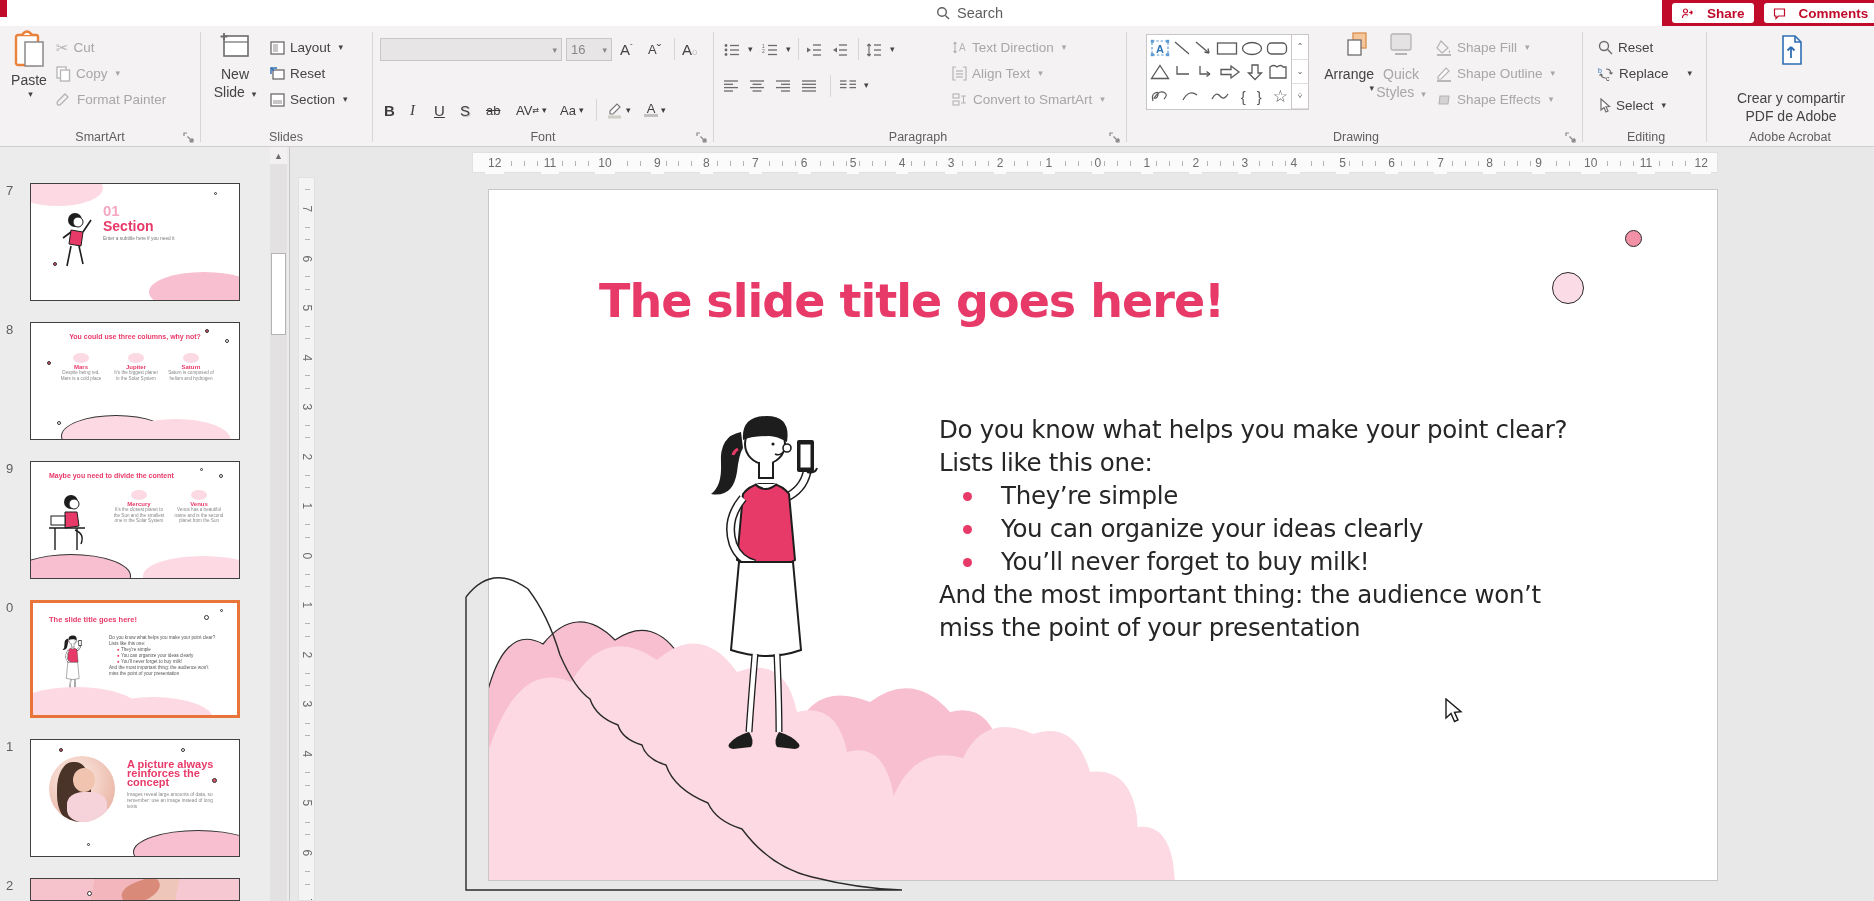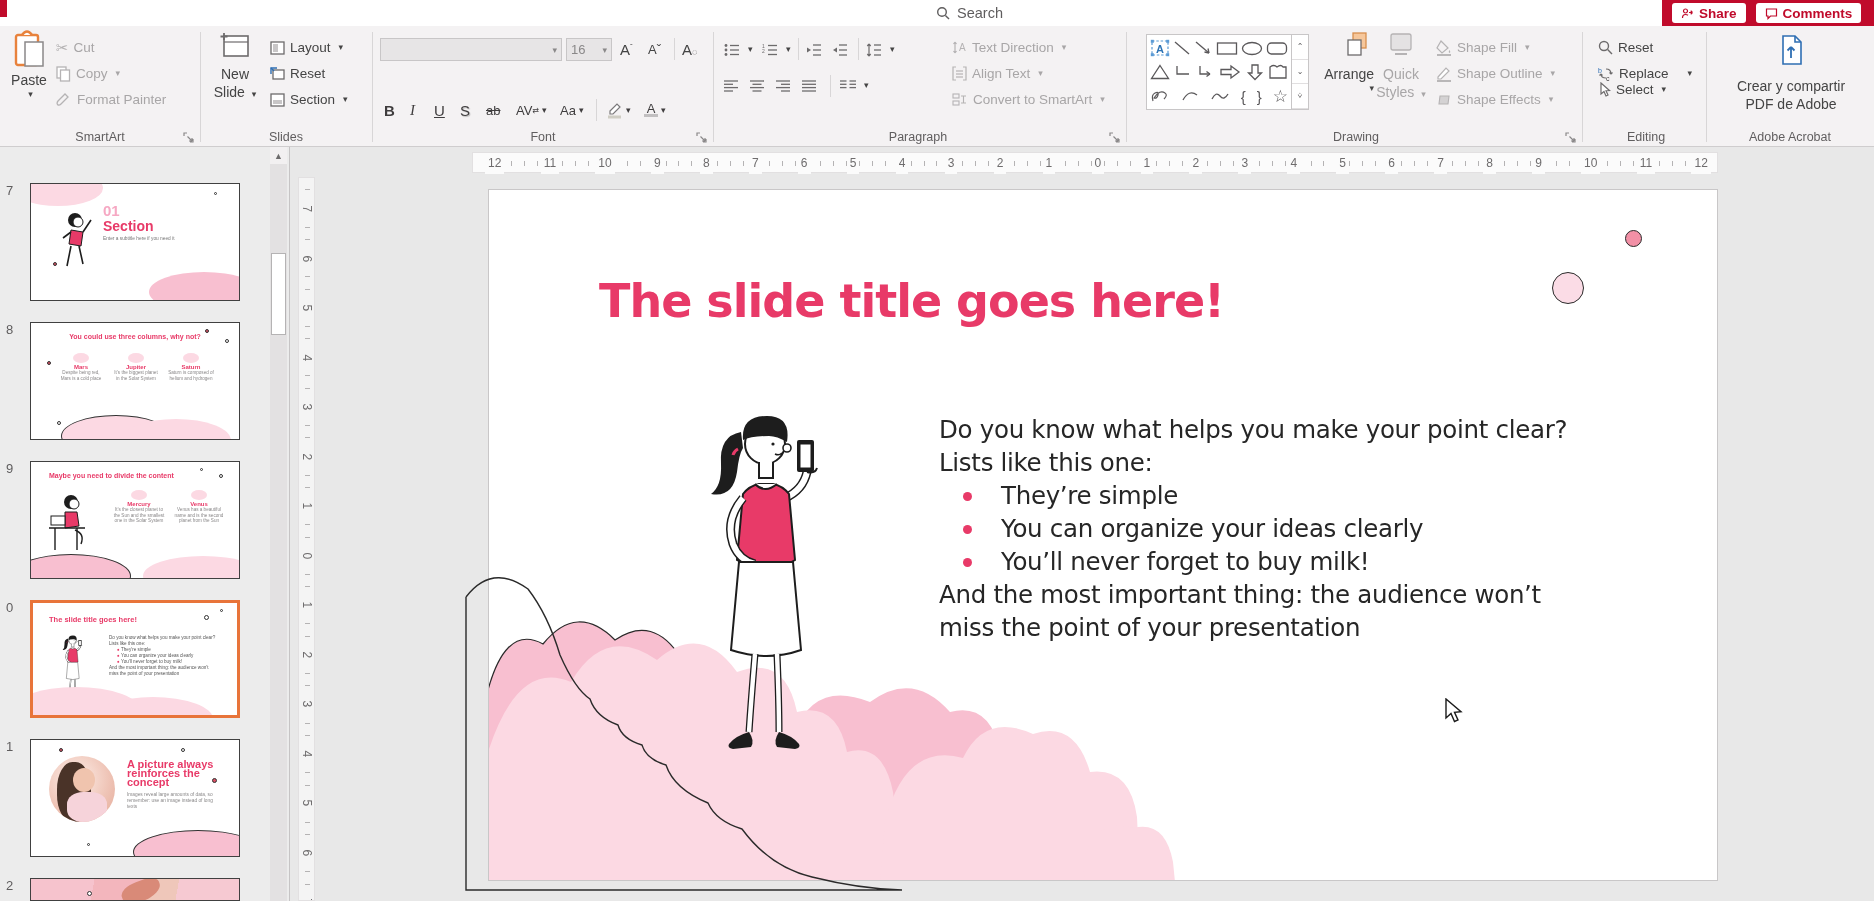--- a/index.html
+++ b/index.html
@@ -19,21 +19,21 @@
   .dis{color:var(--dis);}
   
   #tabbar{position:absolute;left:0;top:0;width:1874px;height:26px;background:#fff;}
   #redcorner{position:absolute;left:0;top:0;width:7px;height:17px;background:var(--red);}
   #tabs{position:absolute;left:8px;top:0;height:26px;display:flex;align-items:center;}
   #tabs .tab{padding:0 13px;font-size:15px;color:#3b3a39;height:26px;line-height:25px;position:relative;}
   #tabs .tab.active{font-weight:bold;}
   #tabs .tab.active::after{content:"";position:absolute;left:11px;right:11px;bottom:0;height:3px;background:var(--red);}
   #search{position:absolute;left:936px;top:2px;height:22px;display:flex;align-items:center;gap:7px;color:#5f5d5e;font-size:14.5px;}
   #titlebar-right{position:absolute;right:0;top:0;width:212px;height:26px;background:var(--red);display:flex;align-items:center;gap:10px;padding-left:10px;}
-  .tb-btn{height:20px;background:#fff;border-radius:3px;display:flex;align-items:center;gap:5px;padding:0 9px;color:var(--red);font-size:13.5px;font-weight:bold;white-space:nowrap;}
+  .tb-btn{height:20px;background:#fff;border-radius:3px;display:flex;align-items:center;gap:13px;padding:0 9px;color:var(--red);font-size:13.5px;font-weight:bold;white-space:nowrap;}
   
   #ribbon{position:absolute;left:0;top:26px;width:1874px;height:121px;background:var(--ribbon-bg);border-bottom:1px solid #cfcdce;}
   .gdiv{position:absolute;top:6px;height:110px;width:1px;background:var(--ribbon-line);}
   .glabel{position:absolute;top:104px;height:16px;font-size:12.5px;color:var(--grp);text-align:center;}
   .launch{position:absolute;top:106px;width:11px;height:11px;}
   .launch svg{display:block;}
   .bigbtn{position:absolute;top:4px;height:96px;display:flex;flex-direction:column;align-items:center;justify-content:flex-start;text-align:center;font-size:14px;gap:2px;}
   .bigbtn .blab{line-height:16px;}
   .rowbtn{position:absolute;height:23px;display:flex;align-items:center;gap:5px;font-size:13.5px;white-space:nowrap;}
   .combo{position:absolute;height:23px;background:#e7e5e6;border:1px solid #c8c6c7;display:flex;align-items:center;font-size:13px;color:#8a8889;padding:0 4px;}
@@ -605,40 +605,40 @@
         <svg width="16" height="16" viewBox="0 0 16 16">
             <text x="0" y="7" font-size="7" fill="#2f6fb3">b</text>
             <text x="8" y="15" font-size="7" fill="#3f3d3e">c</text>
             <path d="M8 3 Q13 3 13 8 M13 8 L11.5 6.5 M13 8 L14.5 6.5" fill="none" stroke="#6d6b6c" stroke-width="1.1"></path>
             <path d="M8 12 Q3 12 3 8 M3 8 L1.5 9.5 M3 8 L4.5 9.5" fill="none" stroke="#6d6b6c" stroke-width="1.1"></path>
           </svg>
       </span>
       <span>Replace</span>
       <span class="car" style="margin-left:14px;">▾</span>
     </div>
-    <div class="rowbtn" style="left:1598px;top:52px;">
+    <div class="rowbtn" style="left:1598px;top:68px;">
       <span class="ic">
         <svg width="13" height="15" viewBox="0 0 13 15">
             <path d="M3 1 L3 12 L6 9.5 L8 14 L10 13 L8 8.7 L11.5 8.5 Z" fill="#fff" stroke="#6d6b6c" stroke-width="1.2"></path>
           </svg>
       </span>
       <span>Select</span>
       <span class="car">▾</span>
     </div>
     <div class="glabel" style="left:1576px;width:140px;">Editing</div>
 
     <div class="bigbtn" style="left:1716px;width:150px;">
       <span class="ic" style="margin-top:4px;">
         <svg width="28" height="34" viewBox="0 0 28 34">
             <path d="M6 2 H18 L24 8 V30 H6 Z" fill="#fff" stroke="#2f6fb3" stroke-width="1.6"></path>
             <path d="M18 2 V8 H24" fill="none" stroke="#2f6fb3" stroke-width="1.6"></path>
             <path d="M14 24 V13 M14 13 L10.5 16.5 M14 13 L17.5 16.5" stroke="#2f6fb3" stroke-width="1.8" fill="none"></path>
           </svg>
       </span>
-      <span class="blab" style="margin-top:8px;">Crear y compartir</span>
+      <span class="blab" style="margin-top:20px;">Crear y compartir</span>
       <span class="blab">PDF de Adobe</span>
     </div>
     <div class="glabel" style="left:1720px;width:140px;">Adobe Acrobat</div>
   </div>
 
   <div id="workspace">
 
     <div id="thumbpanel">
       <div id="gutter">
           <div class="gutter-num">7</div>

